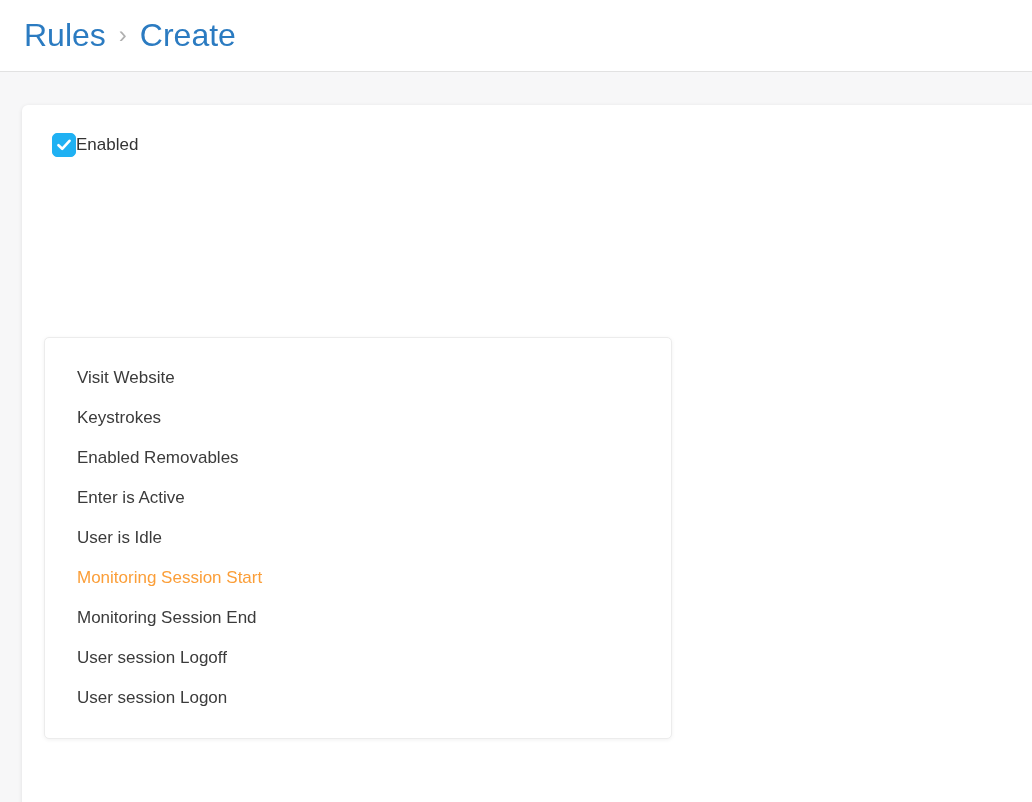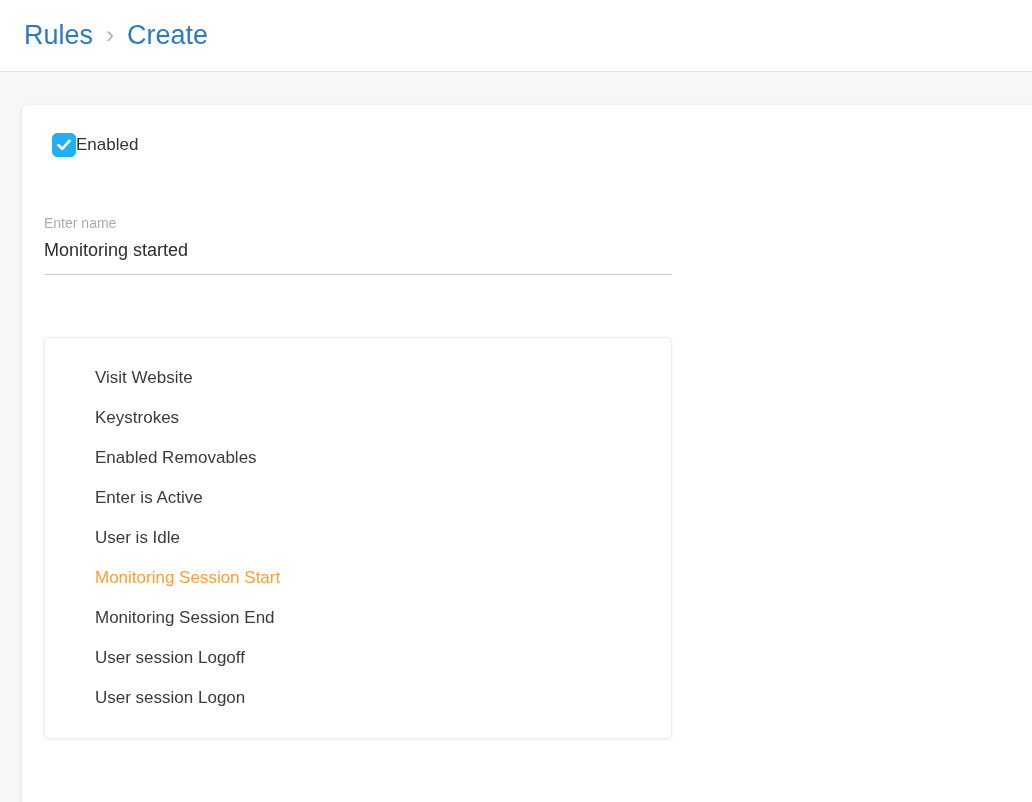--- a/index.html
+++ b/index.html
@@ -13,21 +13,21 @@
   .header {
     position: absolute; left: 0; top: 0;
     width: 1032px; height: 72px;
     background: #ffffff;
     border-bottom: 1px solid #e2e2e2;
     display: flex; align-items: center;
     padding-left: 24px;
   }
   .breadcrumb { display: flex; align-items: center; gap: 13px; }
   .crumb {
-    font-size: 27px;
+    font-size: 32px;
     color: #2b7bc1;
     cursor: pointer;
     text-decoration: none;
   }
   .crumb-sep {
     font-size: 24px;
     color: #b0b0b0;
     user-select: none;
     transform: translateY(-1px);
   }
@@ -87,21 +87,21 @@
     background: transparent;
   }
   
   .trigger-panel {
     position: absolute; left: 22px; top: 232px;
     width: 628px;
     background: #ffffff;
     border: 1px solid #ececec;
     border-radius: 5px;
     box-shadow: 0 1px 4px rgba(0,0,0,0.06);
-    padding: 20px 18px;
+    padding: 20px 0;
   }
   .trigger-item {
     height: 40px;
     line-height: 40px;
     padding: 0 32px;
     font-size: 17px;
     color: #3b3b3b;
     cursor: pointer;
     white-space: nowrap;
   }
@@ -122,24 +122,20 @@
 
   <div class="checkbox-row">
     <span class="checkbox checked">
       <svg width="14" height="12" viewBox="0 0 14 12">
         <path d="M1.5 6.2 L5.2 9.8 L12.5 1.8" fill="none" stroke="#ffffff" stroke-width="2.6" stroke-linecap="round" stroke-linejoin="round"></path>
       </svg>
     </span>
     <span class="checkbox-label">Enabled</span>
   </div>
 
-  <div class="name-field">
-    <label class="field-label">Enter name</label>
-    <input class="field-input" type="text" value="Monitoring started" style="">
-  </div>
 
   <div class="trigger-panel">
       <div class="trigger-item">
     <span>Visit Website</span>
   </div>
       <div class="trigger-item">
     <span>Keystrokes</span>
   </div>
       <div class="trigger-item">
     <span>Enabled Removables</span>

